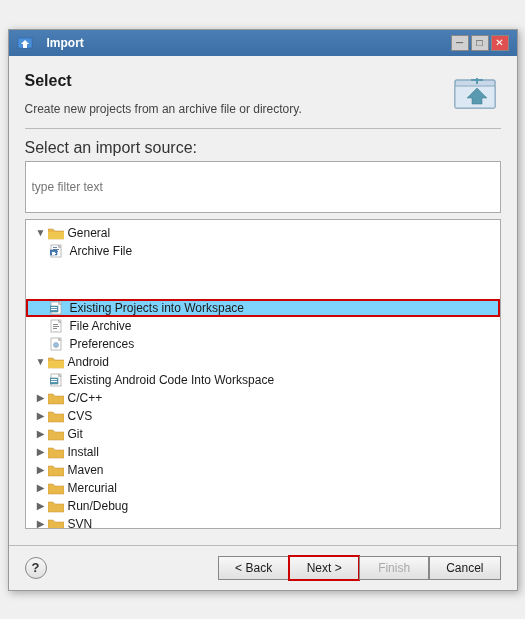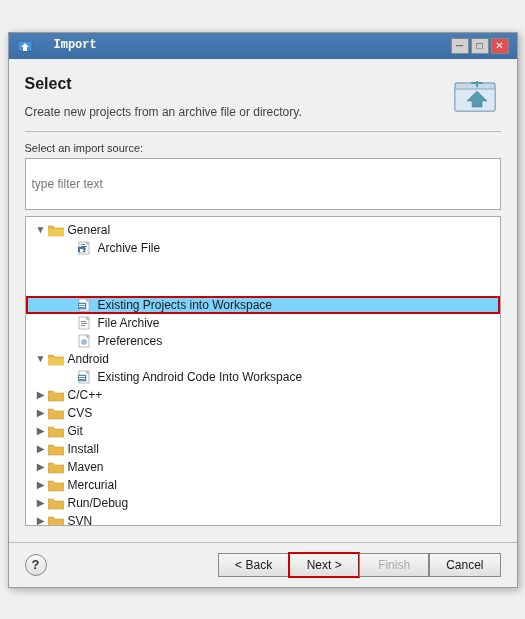--- a/index.html
+++ b/index.html
@@ -23,22 +23,22 @@
       background: linear-gradient(to bottom, #4a7eb5, #3a6ea5);
       color: white;
       padding: 4px 8px;
       display: flex;
       align-items: center;
       justify-content: space-between;
       height: 26px;
     }
     .title-bar-left {
       display: flex;
-      gap: 21px;
-      font-family: Liberation Mono, monospace;
+      align-items: center;
+      gap: 14px;
     }
     .title-icon {
       width: 16px;
       height: 16px;
     }
     .title-text {
       font-size: 12px;
       font-weight: bold;
     }
     .title-controls {
@@ -81,21 +81,21 @@
       width: 48px;
       height: 40px;
       flex-shrink: 0;
     }
     .divider {
       border: none;
       border-top: 1px solid #bbb;
       margin: 8px 0 10px 0;
     }
     .label {
-      font-size: 11px;
+      font-size: 16px;
       color: #333;
       margin-bottom: 4px;
     }
     .filter-input {
       width: 100%;
       padding: 18px 6px;
       border: 1px solid #aaa;
       background: white;
       font-size: 12px;
       color: #999;
@@ -137,21 +137,21 @@
       margin-right: 4px;
       flex-shrink: 0;
     }
     .tree-file-icon {
       width: 16px;
       height: 14px;
       margin-right: 4px;
       flex-shrink: 0;
     }
     .indent1 { padding-left: 8px; }
-    .indent2 { padding-left: 38px; }
+    .indent2 { padding-left: 10px; }
     .footer {
       border-top: 1px solid #bbb;
       padding: 10px 16px;
       display: flex;
       align-items: center;
       justify-content: space-between;
       background: #f0f0f0;
     }
     .footer-left { display: flex; align-items: center; }
     .footer-right { display: flex; }

